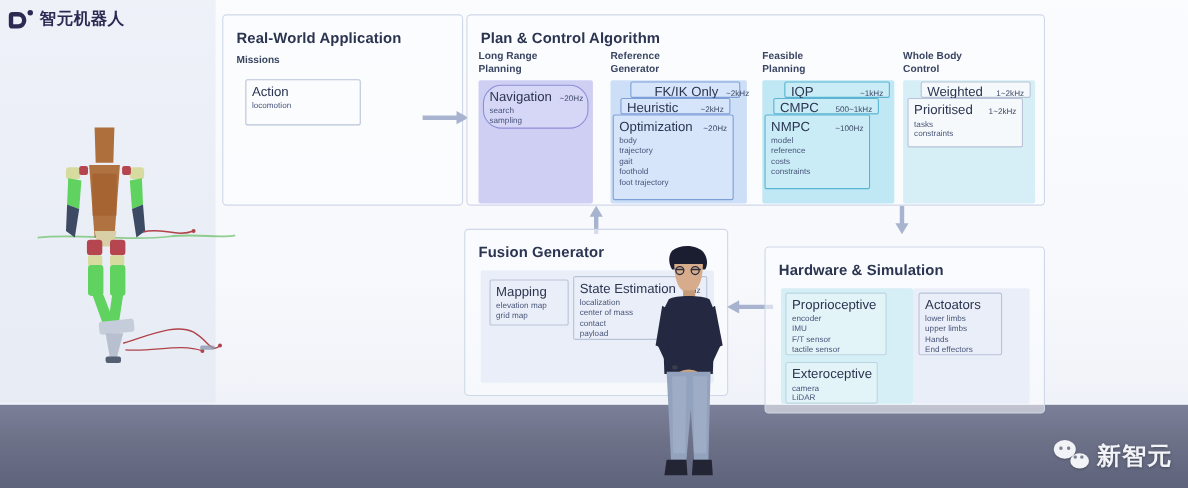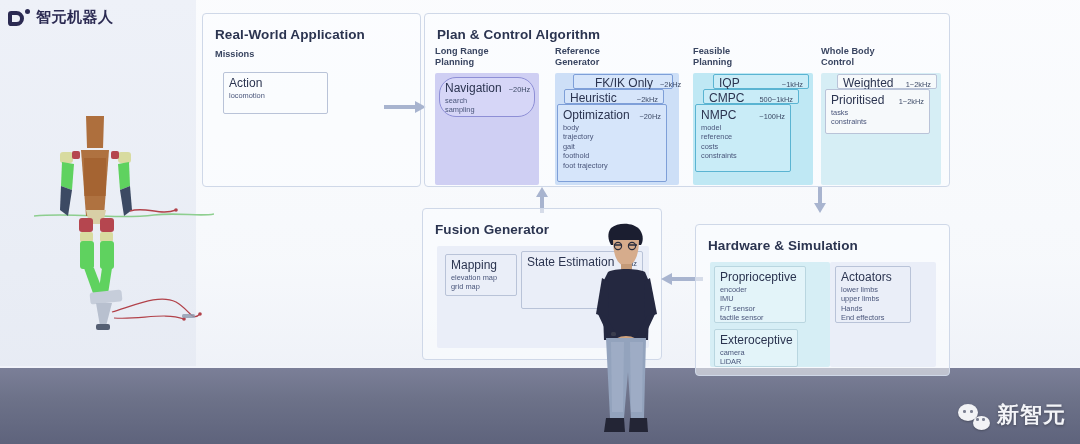--- a/index.html
+++ b/index.html
@@ -46,21 +46,21 @@
     position: absolute; right: 0; top: 0; width: 5px; height: 5px;
     background: #2b2a52; border-radius: 50%;
   }
   #logo .txt {
     font-size: 15px; font-weight: 700; color: #2b2a52; letter-spacing: .5px;
   }
 
   
   #watermark {
     position: absolute; right: 14px; bottom: 14px; z-index: 40;
-    display: flex; align-items: flex-end; gap: 7px;
+    display: flex; align-items: flex-start; gap: 7px;
   }
   #watermark .wc { position: relative; width: 32px; height: 26px; }
   #watermark .wc .b1, #watermark .wc .b2 {
     position: absolute; background: #f2f3f6; border-radius: 50%;
     box-shadow: 0 1px 2px rgba(0,0,0,.25);
   }
   #watermark .wc .b1 { left: 0; top: 0; width: 20px; height: 17px; }
   #watermark .wc .b2 { right: 0; bottom: 0; width: 17px; height: 14px; }
   #watermark .wc .e { position: absolute; width: 2.5px; height: 2.5px; background: #7c8193; border-radius: 50%; }
   #watermark .wc .e1 { left: 5px; top: 6px; }
@@ -344,20 +344,26 @@
       <div class="card-list">
         <div>elevation map</div>
         <div>grid map</div>
       </div>
     </div>
     <div class="card plain-card" style="left:98px; top:42px; width:122px; height:58px;">
       <div class="card-head">
         <span class="card-name">State Estimation</span>
         <span class="card-freq">Hz</span>
       </div>
+      <div class="card-list">
+        <div>localization</div>
+        <div>center of mass</div>
+        <div>contact</div>
+        <div>payload</div>
+      </div>
     </div>
   </div>
 
   <div class="arrow" style="left:659px; top:272px; width:44px; height:14px;">
     <svg width="44" height="14" viewBox="0 0 44 14">
       <path d="M44,7 L12,7" stroke="#a8b4cf" stroke-width="4"></path>
       <path d="M13,1 L2,7 L13,13 Z" fill="#a8b4cf"></path>
     </svg>
   </div>
 

